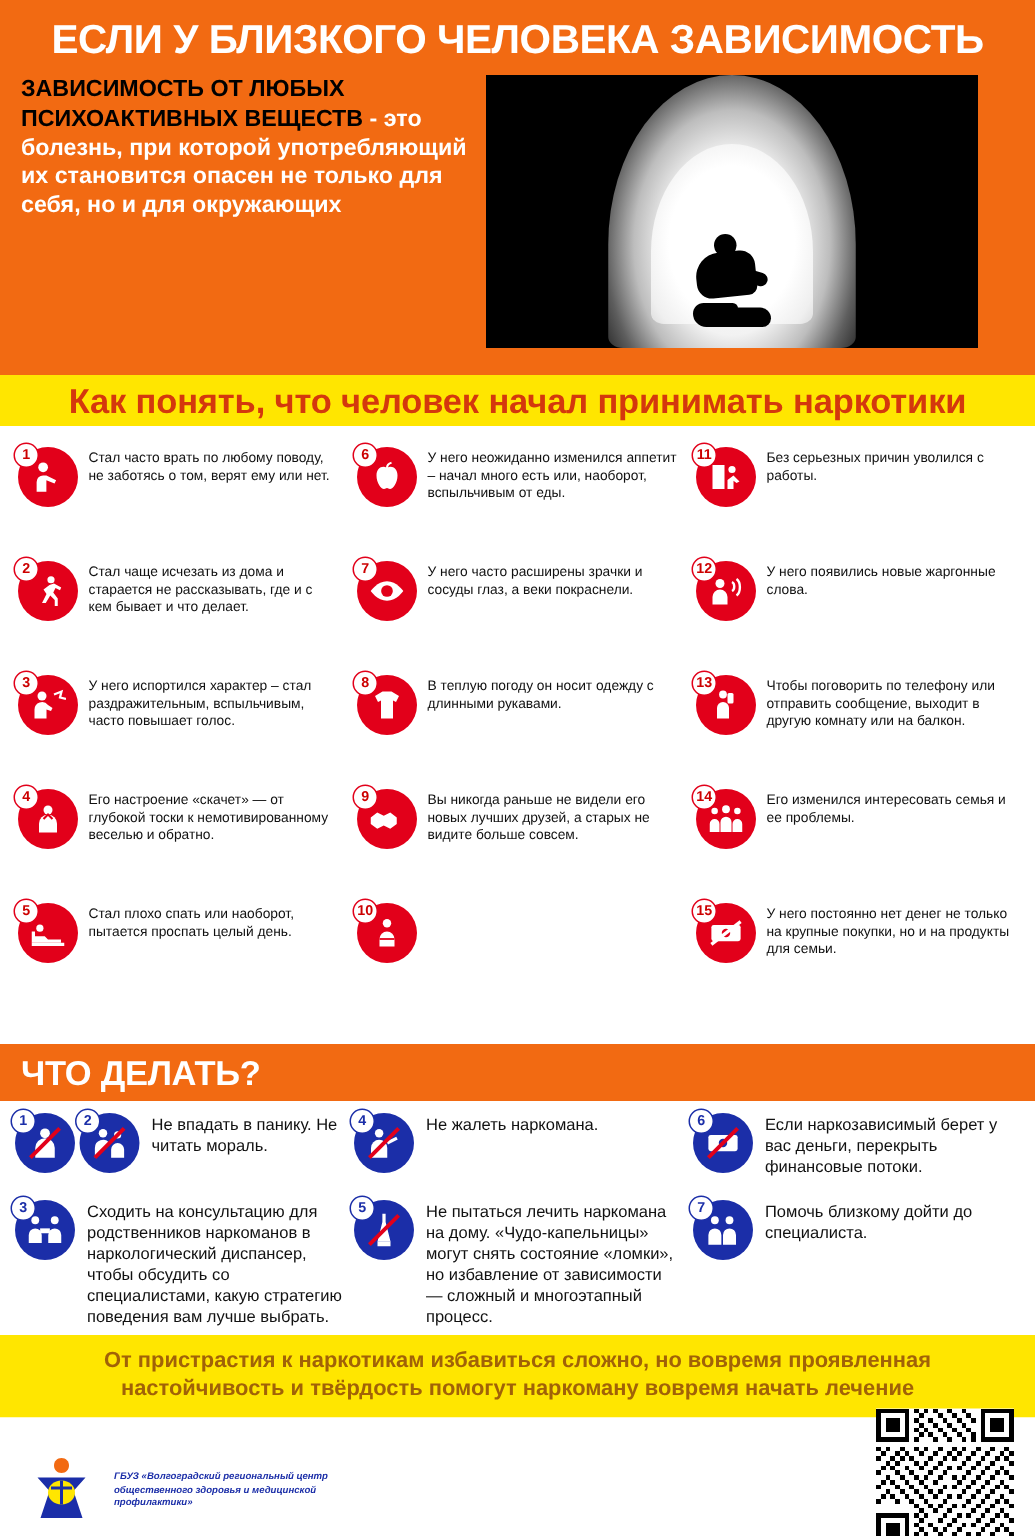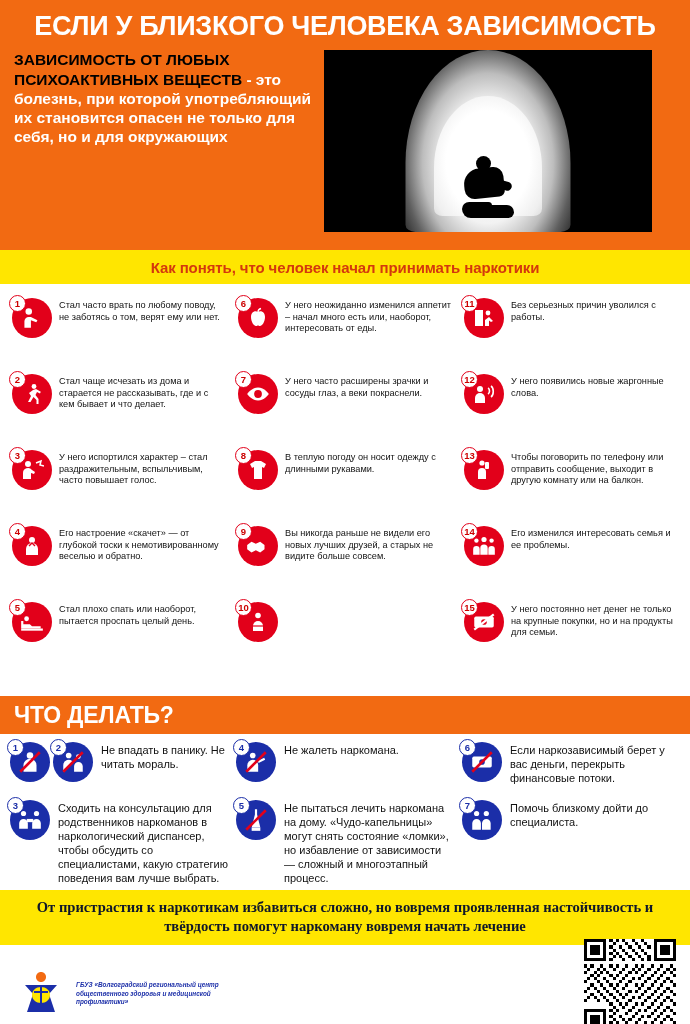--- a/index.html
+++ b/index.html
@@ -73,21 +73,21 @@
   .figure .leg2{position:absolute;left:22px;bottom:0;width:32px;height:13px;background:#000;border-radius:6px 10px 8px 3px;}
   .figure .arm{position:absolute;left:30px;top:24px;width:22px;height:9px;background:#000;border-radius:6px;transform:rotate(16deg);}
 
   
   .yellow-strip{
     background:#ffe600;
     height:34px;
     display:flex;align-items:center;justify-content:center;
   }
   .yellow-strip .t{
-    color:#d4380d;font-weight:bold;font-size:15px;letter-spacing:-0.1px;
+    color:#d4380d;font-weight:bold;font-size:23px;letter-spacing:-0.1px;
   }
 
   
   .signs{
     padding:8px 10px 6px 10px;
     display:grid;
     grid-template-columns:1fr 1fr 1fr;
     column-gap:8px;
     row-gap:2px;
   }
@@ -147,21 +147,21 @@
   }
   .doitem .txt{font-size:11px;line-height:1.27;color:#111;padding-top:2px;}
 
   
   .foot-strip{
     background:#ffe600;
     padding:8px 16px 9px 16px;
     text-align:center;
   }
   .foot-strip .t{
-    color:#0f172a;font-weight:bold;font-size:14.6px;line-height:1.3;font-family:Liberation Serif, serif;
+    color:#a16207;font-weight:bold;font-size:14.6px;line-height:1.3;
   }
 
   
   .bottom{
     height:90px;position:relative;background:#fff;
     display:flex;align-items:center;padding:4px 14px 0 14px;
   }
   .logo-wrap{display:flex;align-items:center;gap:8px;}
   .logo-mark{width:54px;height:52px;position:relative;}
   .org-text{font-size:6.4px;line-height:1.3;color:#1b2ea8;font-weight:bold;font-style:italic;width:160px;}
@@ -215,21 +215,21 @@
     </div>
 
     <div class="sign">
       <div class="badge">
         <span class="num">6</span>
         <svg width="24" height="24" viewBox="0 0 24 24">
             <path d="M12 6c-3-2-7 0-7 5 0 5 3 9 5 9 1 0 1.3-.6 2-.6s1 .6 2 .6c2 0 5-4 5-9 0-5-4-7-7-5z" fill="#fff"></path>
             <path d="M12 6c0-2 1-3 3-3.5" stroke="#fff" stroke-width="1.4" fill="none"></path>
           </svg>
       </div>
-      <div class="txt">У него неожиданно изменился аппетит – начал много есть или, наоборот, интересовать от еды.</div>
+      <div class="txt">У него неожиданно изменился аппетит – начал много есть или, наоборот, вспыльчивым от еды.</div>
     </div>
 
     <div class="sign">
       <div class="badge">
         <span class="num">11</span>
         <svg width="24" height="24" viewBox="0 0 24 24">
             <rect x="3" y="4" width="8" height="16" fill="#fff"></rect>
             <circle cx="16" cy="7" r="2.4" fill="#fff"></circle>
             <path d="M13 20v-6l4-3 4 4-2 1-2-1.5V20z" fill="#fff"></path>
           </svg>

